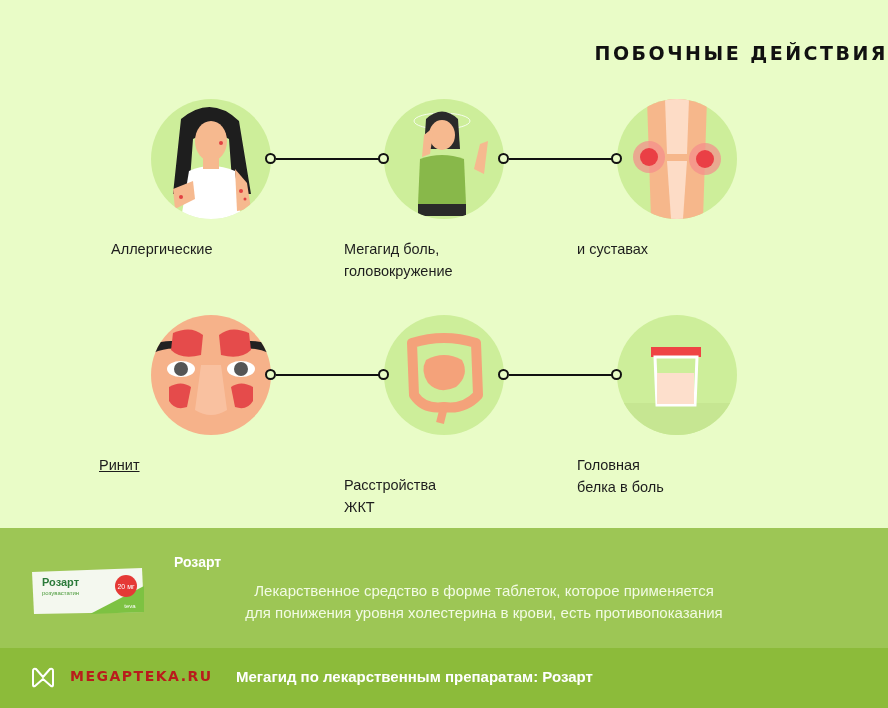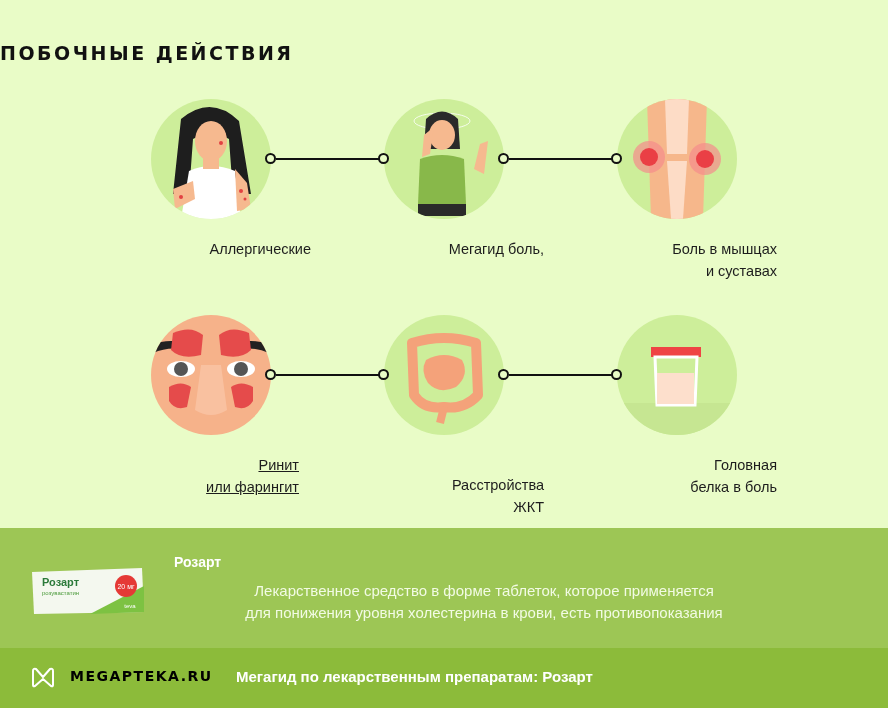--- a/index.html
+++ b/index.html
@@ -1,26 +1,26 @@
 <!DOCTYPE html>
 <html><head>
 <meta charset="utf-8">
 <style>
   * { box-sizing: border-box; margin: 0; padding: 0; }
   body { width: 888px; height: 708px; overflow: hidden; background: #e9fcc7; font-family: "DejaVu Sans", sans-serif; position: relative; }
-  .title { position: absolute; top: 42px; left: 0; width: 888px; text-align: left; font-weight: bold; font-size: 19px; letter-spacing: 2.5px; color: #111; font-family: "DejaVu Sans", sans-serif; }
+  .title { position: absolute; top: 42px; left: 0; width: 888px; text-align: right; font-weight: bold; font-size: 19px; letter-spacing: 2.5px; color: #111; font-family: "DejaVu Sans", sans-serif; }
   .circle { position: absolute; width: 120px; height: 120px; border-radius: 50%; background: #cdee9a; overflow: hidden; }
-  .label { position: absolute; width: 200px; text-align: right; font-size: 14.5px; line-height: 22px; color: #1d1d1d; font-family: "Liberation Sans", sans-serif; }
+  .label { position: absolute; width: 200px; text-align: left; font-size: 14.5px; line-height: 22px; color: #1d1d1d; font-family: "Liberation Sans", sans-serif; }
   .connector { position: absolute; height: 2px; background: #111; }
   .node { position: absolute; width: 11px; height: 11px; border-radius: 50%; border: 2px solid #111; background: #e9fcc7; }
   .band { position: absolute; left: 0; top: 528px; width: 888px; height: 120px; background: #9dc655; }
   .footer { position: absolute; left: 0; top: 648px; width: 888px; height: 60px; background: #8cbb3a; }
   .drug-name { position: absolute; left: 174px; top: 554px; font-weight: bold; font-size: 14px; color: #fff; font-family: "Liberation Sans", sans-serif; }
   .drug-desc { position: absolute; left: 174px; top: 580px; width: 620px; font-size: 15px; line-height: 22px; color: #f2fbe4; font-family: "Liberation Sans", sans-serif; text-align: center; }
-  .brand { position: absolute; left: 70px; top: 668px; font-weight: bold; font-size: 14px; letter-spacing: 1.5px; color: #000000; font-family: "DejaVu Sans", sans-serif; }
+  .brand { position: absolute; left: 70px; top: 668px; font-weight: bold; font-size: 14px; letter-spacing: 1.5px; color: #b91c1c; font-family: "DejaVu Sans", sans-serif; }
   .tagline { position: absolute; left: 236px; top: 668px; font-weight: bold; font-size: 15px; color: #fff; font-family: "Liberation Sans", sans-serif; }
   .logo { position: absolute; left: 30px; top: 666px; width: 26px; height: 22px; }
   .box { position: absolute; left: 30px; top: 566px; width: 116px; height: 50px; }
 </style>
 </head>
 <body>
 
 <div class="title">ПОБОЧНЫЕ ДЕЙСТВИЯ</div>
 
 <div class="circle" style="left:151px;top:99px;">
@@ -65,23 +65,23 @@
 <div class="node" style="left:378px;top:153px;"></div>
 <div class="connector" style="left:509px;top:158px;width:107px;"></div>
 <div class="node" style="left:498px;top:153px;"></div>
 <div class="node" style="left:611px;top:153px;"></div>
 
 <div class="label" style="left:111px;top:238px;">
   <div>Аллергические</div>
 </div>
 <div class="label" style="left:344px;top:238px;">
   <div>Мегагид боль,</div>
+  <div>головокружение</div>
 </div>
 <div class="label" style="left:577px;top:238px;">
-  <div>Боль в мышцах</div>
   <div>и суставах</div>
 </div>
 
 <div class="circle" style="left:151px;top:315px;background:#f6b28a;">
   <svg width="120" height="120" viewBox="0 0 120 120">
     <path d="M0 30 Q20 22 40 30 L38 36 Q20 30 2 38 Z" fill="#222"></path>
     <path d="M80 30 Q100 22 120 30 L118 38 Q100 30 82 36 Z" fill="#222"></path>
     <path d="M22 18 Q40 10 52 20 L50 40 Q30 45 20 35 Z" fill="#e54b4b"></path>
     <path d="M68 20 Q80 10 98 18 L100 35 Q90 45 70 40 Z" fill="#e54b4b"></path>
     <ellipse cx="30" cy="54" rx="14" ry="8" fill="#fff"></ellipse>
@@ -111,21 +111,20 @@
 
 <div class="connector" style="left:276px;top:374px;width:107px;"></div>
 <div class="node" style="left:265px;top:369px;"></div>
 <div class="node" style="left:378px;top:369px;"></div>
 <div class="connector" style="left:509px;top:374px;width:107px;"></div>
 <div class="node" style="left:498px;top:369px;"></div>
 <div class="node" style="left:611px;top:369px;"></div>
 
 <div class="label" style="left:99px;top:454px;text-decoration:underline;">
   <div>Ринит</div>
-  <div>или фарингит</div>
 </div>
 <div class="label" style="left:344px;top:474px;">
   <div>Расстройства</div>
   <div>ЖКТ</div>
 </div>
 <div class="label" style="left:577px;top:454px;">
   <div>Головная</div>
   <div>белка в боль</div>
 </div>
 

